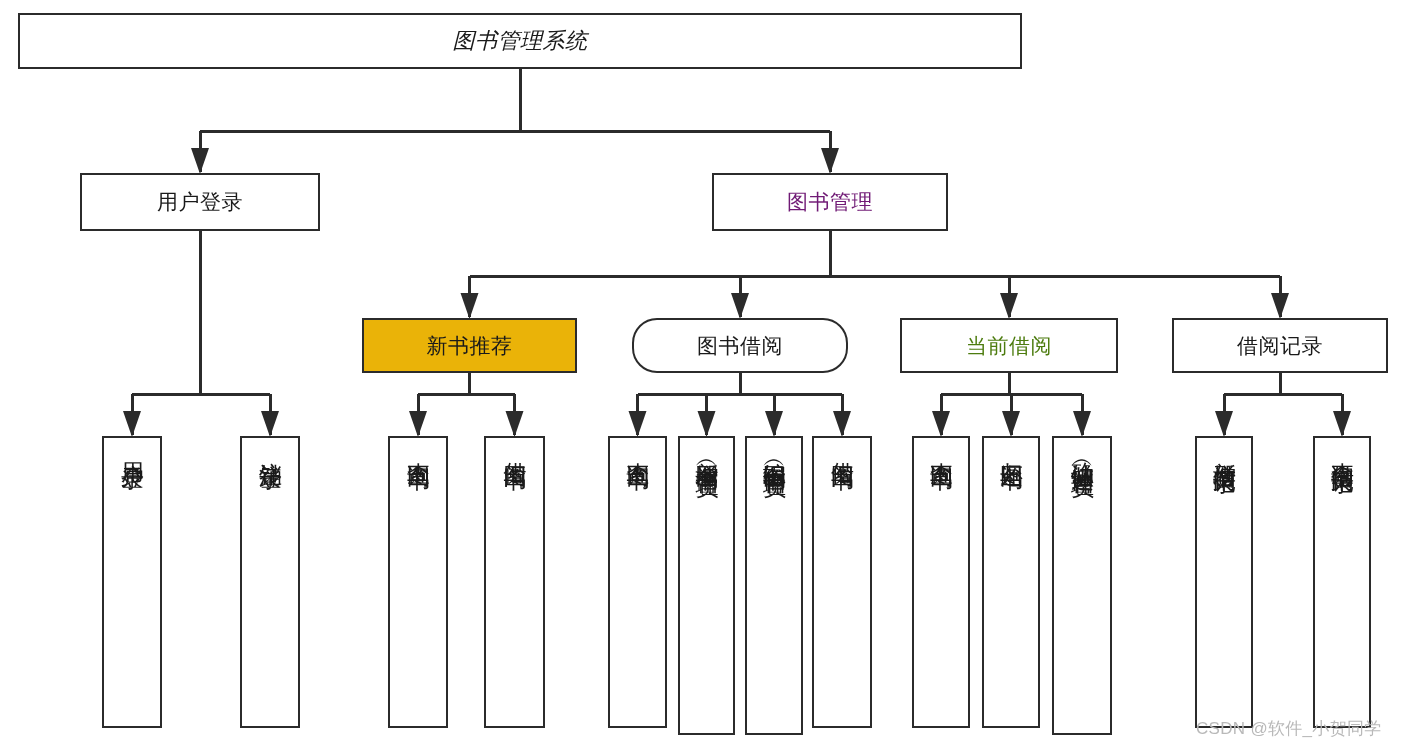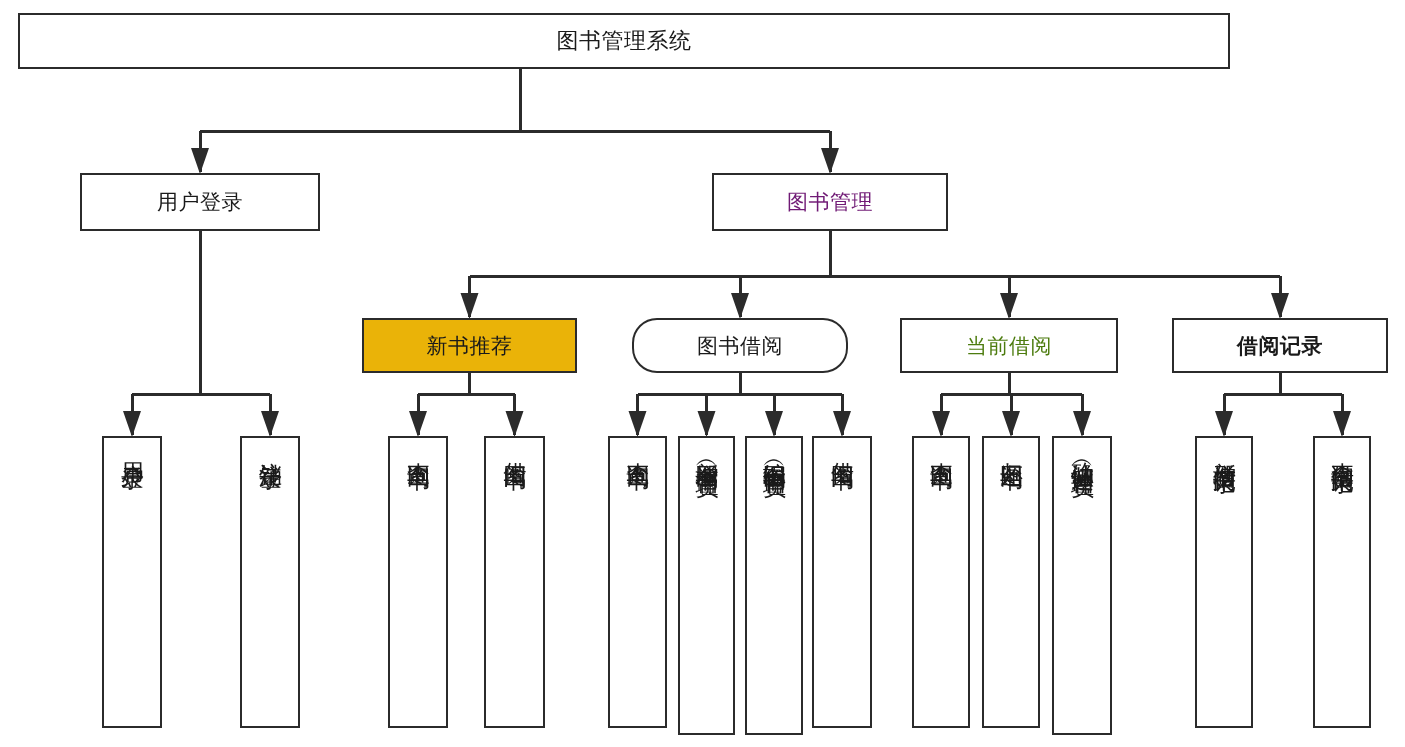--- a/index.html
+++ b/index.html
@@ -118,39 +118,39 @@
       <line x1="1082" y1="394" x2="1082" y2="435" stroke="#2b2b2b" stroke-width="3" shape-rendering="crispEdges"></line>
       <polygon points="1073,411 1091,411 1082,437" fill="#2b2b2b"></polygon>
       <line x1="1280" y1="373" x2="1280" y2="394" stroke="#2b2b2b" stroke-width="3" shape-rendering="crispEdges"></line>
       <line x1="1224" y1="394" x2="1342" y2="394" stroke="#2b2b2b" stroke-width="3" shape-rendering="crispEdges"></line>
       <line x1="1224" y1="394" x2="1224" y2="435" stroke="#2b2b2b" stroke-width="3" shape-rendering="crispEdges"></line>
       <polygon points="1215,411 1233,411 1224,437" fill="#2b2b2b"></polygon>
       <line x1="1342" y1="394" x2="1342" y2="435" stroke="#2b2b2b" stroke-width="3" shape-rendering="crispEdges"></line>
       <polygon points="1333,411 1351,411 1342,437" fill="#2b2b2b"></polygon>
     </svg>
   <div id="nodes">
-      <div class="node horizontal root" style="left: 18px; top: 13px; width: 1212px; height: 56px; border-color: rgb(43, 43, 43); background: rgb(255, 255, 255); color: rgb(26, 26, 26);">
+      <div class="node horizontal root" style="left: 18px; top: 13px; width: 1004px; height: 56px; border-color: rgb(43, 43, 43); background: rgb(255, 255, 255); color: rgb(26, 26, 26); font-style: italic;">
         <span class="node-label">图书管理系统</span>
       </div>
       <div class="node horizontal" style="left: 80px; top: 173px; width: 240px; height: 58px; border-color: rgb(43, 43, 43); background: rgb(255, 255, 255); color: rgb(26, 26, 26);">
         <span class="node-label">用户登录</span>
       </div>
       <div class="node horizontal" style="left: 712px; top: 173px; width: 236px; height: 58px; border-color: rgb(43, 43, 43); background: rgb(255, 255, 255); color: #701a75;">
         <span class="node-label">图书管理</span>
       </div>
       <div class="node horizontal" style="left: 362px; top: 318px; width: 215px; height: 55px; border-color: rgb(43, 43, 43); background: #eab308; color: rgb(26, 26, 26);">
         <span class="node-label">新书推荐</span>
       </div>
       <div class="node horizontal" style="left: 632px; top: 318px; width: 216px; height: 55px; border-color: rgb(43, 43, 43); background: rgb(255, 255, 255); color: rgb(26, 26, 26); border-radius: 25px;">
         <span class="node-label">图书借阅</span>
       </div>
       <div class="node horizontal" style="left: 900px; top: 318px; width: 218px; height: 55px; border-color: rgb(43, 43, 43); background: rgb(255, 255, 255); color: #4d7c0f;">
         <span class="node-label">当前借阅</span>
       </div>
-      <div class="node horizontal" style="left: 1172px; top: 318px; width: 216px; height: 55px; border-color: rgb(43, 43, 43); background: rgb(255, 255, 255); color: rgb(26, 26, 26); font-weight: bold;">
+      <div class="node horizontal" style="left: 1172px; top: 318px; width: 216px; height: 55px; border-color: rgb(43, 43, 43); background: rgb(255, 255, 255); color: rgb(26, 26, 26);">
         <span class="node-label">借阅记录</span>
       </div>
       <div class="node vertical" style="left: 102px; top: 436px; width: 60px; height: 292px; border-color: rgb(43, 43, 43); background: rgb(255, 255, 255); color: rgb(26, 26, 26);">
         <span class="node-label">用户登录</span>
       </div>
       <div class="node vertical" style="left: 240px; top: 436px; width: 60px; height: 292px; border-color: rgb(43, 43, 43); background: rgb(255, 255, 255); color: rgb(26, 26, 26);">
         <span class="node-label">注销登录</span>
       </div>
       <div class="node vertical" style="left: 388px; top: 436px; width: 60px; height: 292px; border-color: rgb(43, 43, 43); background: rgb(255, 255, 255); color: rgb(26, 26, 26);">
         <span class="node-label">查询图书</span>
@@ -179,13 +179,14 @@
       <div class="node vertical" style="left: 1052px; top: 436px; width: 60px; height: 299px; border-color: rgb(43, 43, 43); background: rgb(255, 255, 255); color: rgb(26, 26, 26);">
         <span class="node-label">确认归还（管理员）</span>
       </div>
       <div class="node vertical" style="left: 1195px; top: 436px; width: 58px; height: 292px; border-color: rgb(43, 43, 43); background: rgb(255, 255, 255); color: rgb(26, 26, 26);">
         <span class="node-label">新增借阅记录</span>
       </div>
       <div class="node vertical" style="left: 1313px; top: 436px; width: 58px; height: 292px; border-color: rgb(43, 43, 43); background: rgb(255, 255, 255); color: rgb(26, 26, 26);">
         <span class="node-label">查询借阅记录</span>
       </div>
     </div>
+  <div class="watermark" style="left: 1196px; top: 717px; color: rgb(185, 185, 185);">CSDN @软件_小贺同学</div>
 </div>
 
 </body></html>

